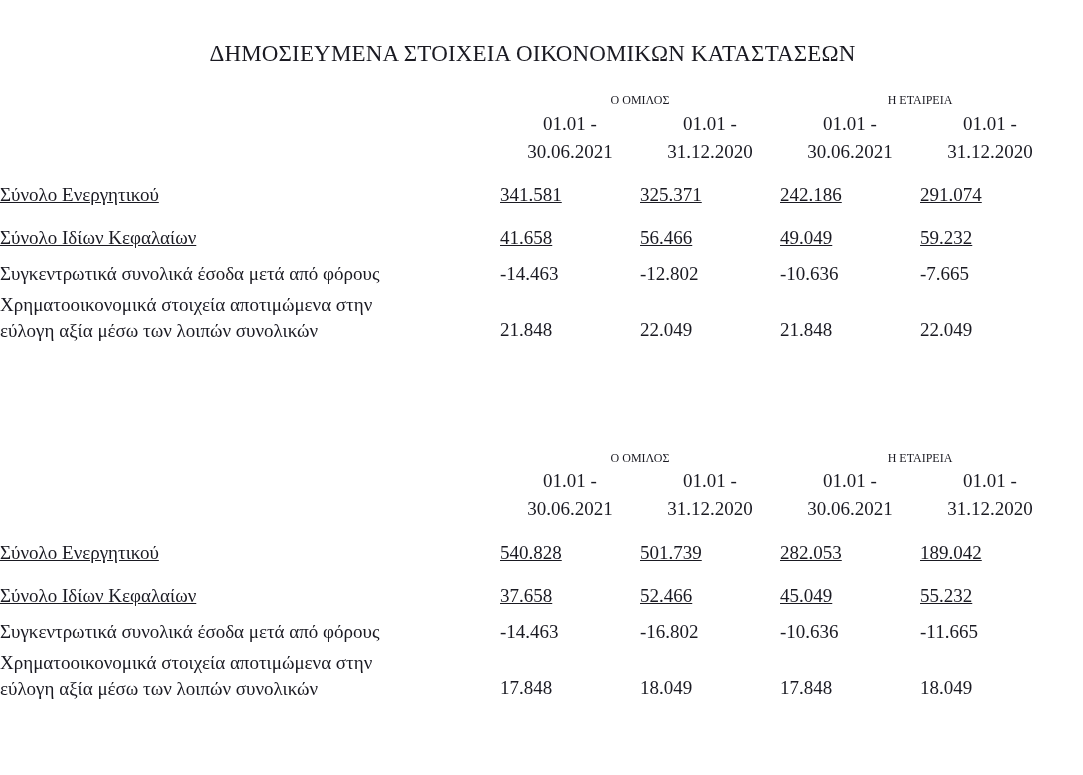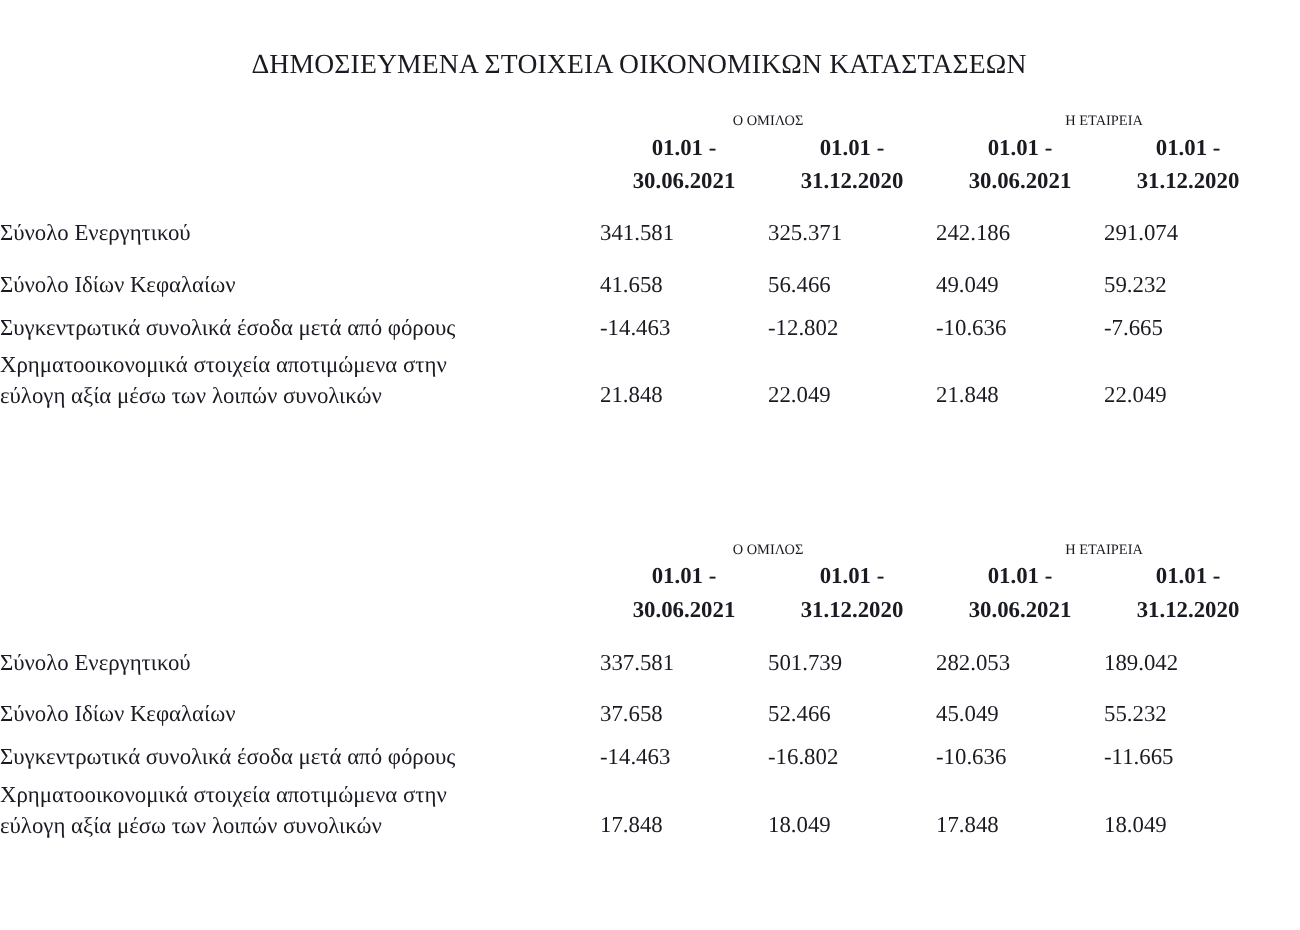--- a/index.html
+++ b/index.html
@@ -67,39 +67,38 @@
     height: 28px;
     padding-bottom: 1px;
   }
 
   
   .date-head th {
     text-align: center;
     font-size: 19px;
     line-height: 1.42;
     height: 27px;
-    font-weight: bold;
   }
   .date-head.second th { height: 28px; }
 
   
   .fin-table tbody td {
     font-size: 19px;
     line-height: 1.38;
   }
   .cell-label {
     text-align: left;
     padding-left: 26px;
     white-space: nowrap;
   }
   .cell-num {
     white-space: nowrap;
   }
 
-  tr.r-spaced td { height: 43px; }
+  tr.r-spaced td { height: 43px; text-decoration: underline; }
   tr.r-tight  td { height: 36px; }
 
   
   tr.r-wrap td { height: 56px; }
   .cell-label.two-line {
     white-space: normal;
     line-height: 1.38;
     padding-bottom: 0;
   }
   .cell-label.two-line .ln {
@@ -224,21 +223,21 @@
           <th>30.06.2021</th>
           <th>31.12.2020</th>
           <th>30.06.2021</th>
           <th>31.12.2020</th>
           <th></th>
         </tr>
       </thead>
       <tbody>
         <tr class="r-spaced">
           <td class="cell-label">Σύνολο Ενεργητικού</td>
-          <td class="cell-num">337.581</td>
+          <td class="cell-num">540.828</td>
           <td class="cell-num">501.739</td>
           <td class="cell-num">282.053</td>
           <td class="cell-num">189.042</td>
           <td></td>
         </tr>
         <tr class="r-spaced">
           <td class="cell-label">Σύνολο Ιδίων Κεφαλαίων</td>
           <td class="cell-num">37.658</td>
           <td class="cell-num">52.466</td>
           <td class="cell-num">45.049</td>

